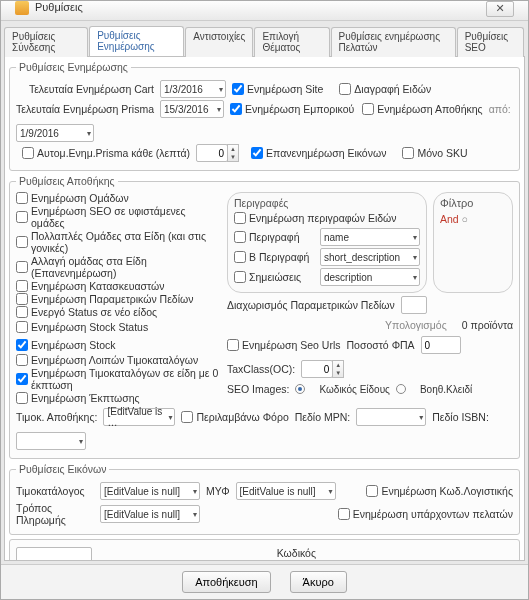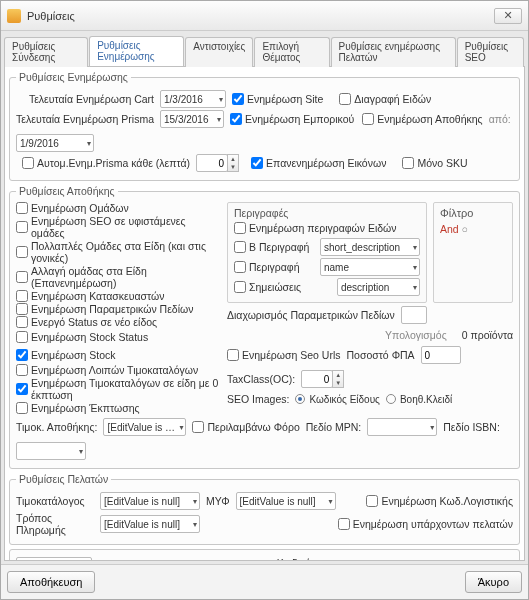--- a/index.html
+++ b/index.html
@@ -1,18 +1,18 @@
 <!DOCTYPE html>
 <html><head>
 <meta charset="utf-8">
 <style>
   * { box-sizing: border-box; margin: 0; padding: 0; }
   body { font-family: "Segoe UI", Tahoma, sans-serif; font-size: 10.5px; color: #333; background: #f0f0f0; width: 529px; height: 600px; overflow: hidden; }
   .window { width: 529px; height: 600px; background: #e8e8e8; border: 1px solid #aaa; display: flex; flex-direction: column; }
-  .titlebar { height: 30px; background: linear-gradient(#fdfdfd,#e9e9e9); border-bottom: 1px solid #ccc; display: flex; align-items: center; padding: 0 6px; }
+  .titlebar { height: 20px; background: linear-gradient(#fdfdfd,#e9e9e9); border-bottom: 1px solid #ccc; display: flex; align-items: flex-start; padding: 0 14px; }
   .titlebar .icon { width: 14px; height: 14px; background: linear-gradient(#f7c85c,#e89a2b); border-radius: 2px; margin-right: 6px; }
   .titlebar .title { flex: 1; font-size: 11px; }
   .titlebar .close { width: 28px; height: 16px; border: 1px solid #bbb; background: linear-gradient(#fdfdfd,#e8e8e8); border-radius: 2px; text-align: center; line-height: 13px; font-size: 11px; color: #555; }
   .content { flex: 1; padding: 3px; display: flex; flex-direction: column; overflow: auto; }
   .tabs { display: flex; border-bottom: 1px solid #c0c0c0; margin-top: 2px; }
   .tab { padding: 3px 7px; font-size: 10px; border: 1px solid #c0c0c0; border-bottom: none; background: #f3f3f3; margin-right: 1px; border-radius: 3px 3px 0 0; position: relative; top: 1px; color: #444; }
   .tab.active { background: #fff; color: #3a6aa8; top: 0; padding-bottom: 4px; }
   .panel { flex: 1; background: #fff; border: 1px solid #c0c0c0; border-top: none; padding: 4px; display: flex; flex-direction: column; gap: 4px; overflow: auto; }
   fieldset { border: 1px solid #c8c8c8; border-radius: 3px; padding: 5px 6px 6px 6px; background: #fcfcfc; }
   legend { font-size: 10.5px; color: #555; padding: 0 3px; }
@@ -22,25 +22,25 @@
   input[type=text], select, .combo { height: 18px; border: 1px solid #bbb; background: #fff; font-size: 10px; padding: 1px 3px; border-radius: 2px; }
   .combo { display: inline-flex; align-items: center; justify-content: space-between; min-width: 60px; padding-right: 2px; }
   .combo::after { content: "\25BE"; font-size: 8px; color: #555; margin-left: 4px; }
   .spin { display: inline-flex; align-items: center; }
   .spin input { width: 32px; text-align: right; }
   .spin .sp { width: 12px; height: 18px; border: 1px solid #bbb; margin-left: -1px; background: linear-gradient(#fdfdfd,#e8e8e8); display: flex; flex-direction: column; font-size: 6px; color: #555; }
   .spin .sp div { flex:1; text-align:center; line-height:8px; }
   .chk { display: inline-flex; align-items: center; gap: 3px; font-size: 10.5px; }
   .chk input { width: 12px; height: 12px; }
   .btn { height: 22px; padding: 2px 12px; border: 1px solid #aaa; background: linear-gradient(#fdfdfd,#e6e6e6); border-radius: 3px; font-size: 11px; }
-  .footer { display: flex; justify-content: space-between; gap: 19px; padding: 6px; border-top: 1px solid #ccc; background: #f3f3f3; }
-  .inner-box { border:1px solid #d0d0d0; border-radius:2px; padding:4px 6px; background:#fafafa; }
+  .footer { display: flex; justify-content: center; gap: 19px; padding: 6px; border-top: 1px solid #ccc; background: #f3f3f3; }
+  .inner-box { border:1px solid #d0d0d0; border-radius:14px; padding:4px 6px; background:#fafafa; }
   .red { color:#c0392b; }
   .gray { color:#888; }
-  .radio { display:inline-flex; align-items:center; gap:4px; font-size:10px; }
+  .radio { display:inline-flex; align-items:center; gap:14px; font-size:10px; }
   .radio .dot { width:10px; height:10px; border:1px solid #888; border-radius:50%; display:inline-block; position:relative; }
   .radio.sel .dot::after { content:""; position:absolute; inset:2px; background:#3a6aa8; border-radius:50%; }
 </style>
 </head>
 <body>
 
 <div class="window">
   <div class="titlebar">
     <div class="icon"></div>
     <div class="title">Ρυθμίσεις</div>
@@ -173,41 +173,41 @@
             <div style="display:flex; gap:6px;">
               <div class="inner-box" style="flex:1">
                 <div style="margin-bottom:3px;font-size:10.5px;color:#555">Περιγραφές</div>
                 <label class="chk">
                     <input type="checkbox" style="">
                     <span>Ενημέρωση περιγραφών Ειδών</span>
                   </label>
                 <div class="row">
                     <label class="chk">
                       <input type="checkbox" style="">
+                      <span>Περιγραφή</span>
+                    </label>
+                    <div class="combo" style="width:100px;margin-left:auto">
+                      <span>name</span>
+                    </div>
+                  </div>
+                <div class="row">
+                    <label class="chk">
+                      <input type="checkbox" style="">
                       <span>Β Περιγραφή</span>
                     </label>
                     <div class="combo" style="width:100px;margin-left:auto">
                       <span>short_description</span>
                     </div>
                   </div>
                 <div class="row">
                     <label class="chk">
                       <input type="checkbox" style="">
-                      <span>Περιγραφή</span>
+                      <span>Σημειώσεις</span>
                     </label>
                     <div class="combo" style="width:100px;margin-left:auto">
-                      <span>name</span>
-                    </div>
-                  </div>
-                <div class="row">
-                    <label class="chk">
-                      <input type="checkbox" style="">
-                      <span>Σημειώσεις</span>
-                    </label>
-                    <div class="combo" style="width:83px;margin-left:auto">
                       <span>description</span>
                     </div>
                   </div>
               </div>
               <div class="inner-box" style="width:80px">
                 <div style="margin-bottom:4px;font-size:11px;color:#555">Φίλτρο</div>
                 <span class="red">And</span> <span class="gray">○</span>
               </div>
             </div>
             <div class="row">
@@ -239,40 +239,40 @@
                 </span>
               <span class="radio">
                   <span class="dot"></span>
                   <span>Βοηθ.Κλειδί</span>
                 </span>
             </div>
           </div>
         </div>
         <div class="row" style="margin-top:4px">
           <span>Τιμοκ. Αποθήκης:</span>
-          <div class="combo" style="width:83px">
+          <div class="combo" style="width:72px">
               <span>[EditValue is …</span>
             </div>
           <label class="chk">
               <input type="checkbox" style="">
               <span>Περιλαμβάνω Φόρο</span>
             </label>
           <span>Πεδίο MPN:</span>
             <div class="combo" style="width:70px">
               <span></span>
             </div>
           <span>Πεδίο ISBN:</span>
             <div class="combo" style="width:70px">
               <span></span>
             </div>
         </div>
       </fieldset>
 
       <fieldset>
-        <legend>Ρυθμίσεις Πελατών</legend>
+        <legend>Ρυθμίσεις Εικόνων</legend>
         <div class="row">
           <label style="width:78px">Τιμοκατάλογος</label>
           <div class="combo" style="width:100px">
               <span>[EditValue is null]</span>
             </div>
           <label style="">ΜΥΦ</label>
           <div class="combo" style="width:100px">
               <span>[EditValue is null]</span>
             </div>
           <label class="chk" style="margin-left:auto">

